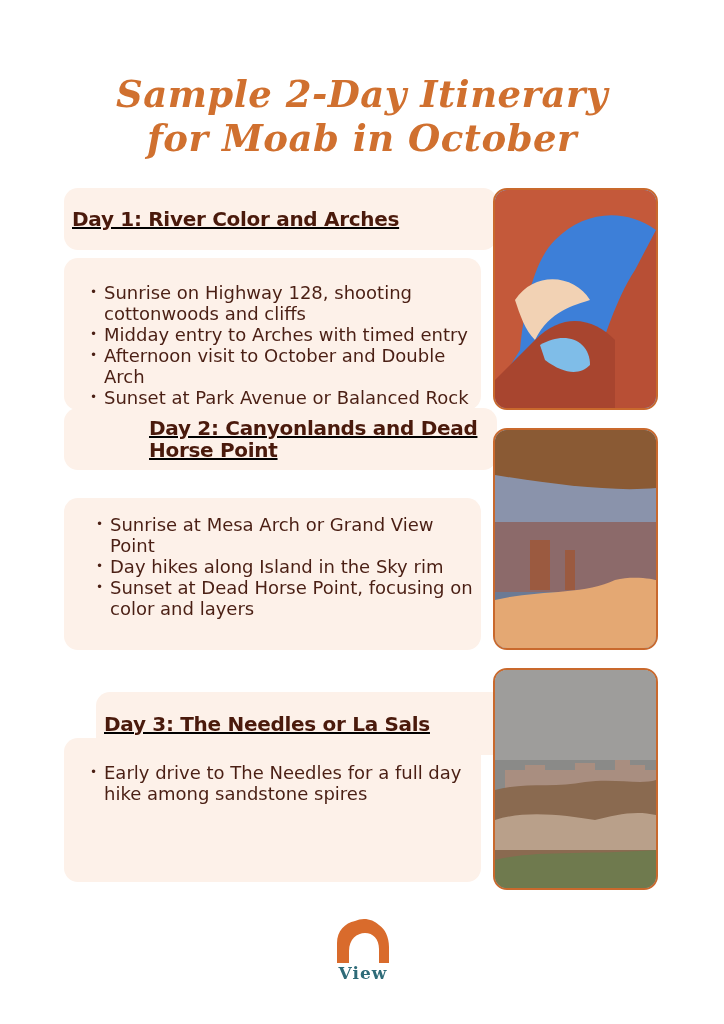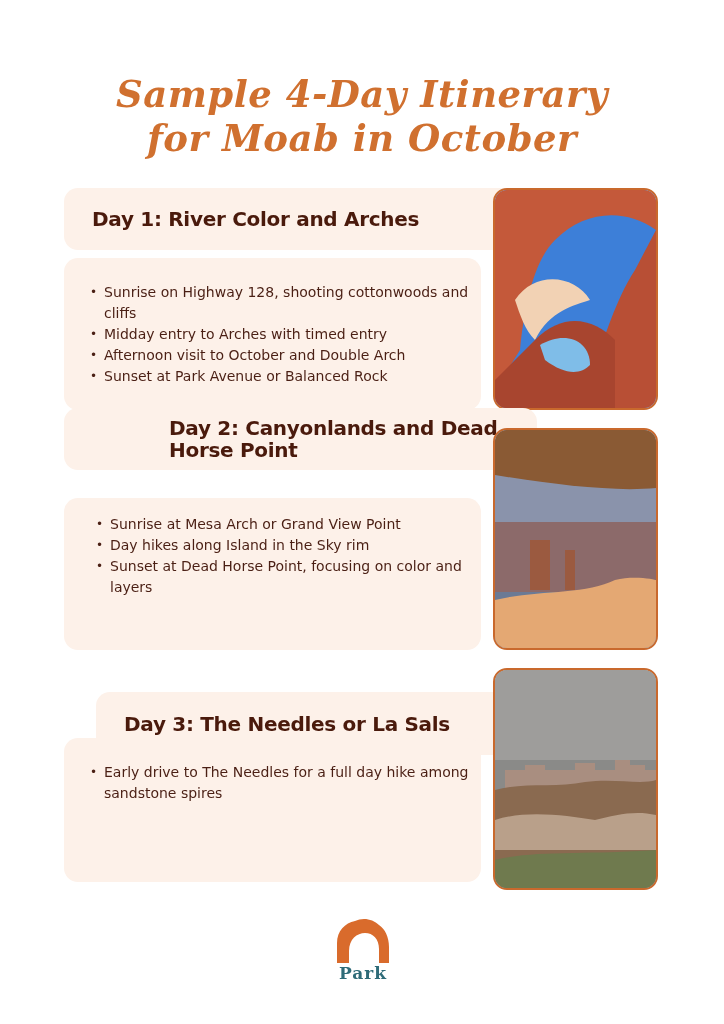--- a/index.html
+++ b/index.html
@@ -10,49 +10,49 @@
     .title {
       position: absolute; left: 0; top: 72px; width: 724px;
       text-align: center; color: #d0702f;
       font-family: "DejaVu Serif", serif; font-weight: bold; font-style: italic;
       font-size: 37px; line-height: 44px; letter-spacing: 0.5px;
     }
     .card {
       position: absolute; left: 64px; width: 417px;
       background: #fdf1e9; border-radius: 14px;
     }
-    .card-head { padding: 0 28px; display: flex; align-items: center; }
+    .card-head { padding: 0 8px; display: flex; align-items: center; text-decoration: underline; }
     .card-head h2 {
       margin: 0; color: #4a1a0c; font-size: 20px; line-height: 22px;
       font-weight: bold; font-family: "DejaVu Sans", sans-serif; letter-spacing: -0.3px;
     }
     .card-body ul {
       margin: 0; padding: 0 0 0 40px; list-style: none;
-      color: #4a1f14; font-size: 14px; line-height: 21px;
+      color: #4a1f14; font-size: 18px; line-height: 21px;
       font-family: "DejaVu Sans", sans-serif;
     }
     .card-body li { position: relative; }
     .card-body li::before {
       content: "•"; position: absolute; left: -14px; top: 0; font-size: 12px;
     }
     .photo {
       position: absolute; left: 493px; width: 165px; height: 222px;
       border: 2px solid #c9692d; border-radius: 14px; overflow: hidden; box-sizing: border-box;
     }
     .logo { position: absolute; left: 333px; top: 915px; width: 60px; height: 72px; }
     .logo-text {
       position: absolute; left: 0; top: 48px; width: 60px; text-align: center;
       color: #2e6b78; font-family: "DejaVu Serif", serif; font-size: 17px; font-weight: bold; letter-spacing: 1px;
     }
   </style>
 </head>
 <body>
 
 <div class="title">
-  <div>Sample 4-Day Itinerary</div>
+  <div>Sample 2-Day Itinerary</div>
   <div>for Moab in October</div>
 </div>
 
 <div class="card card-head" style="top:188px;height:62px;">
   <h2>Day 1:  River Color and Arches</h2>
 </div>
 <div class="card card-body" style="top:258px;height:152px;padding-top:24px;box-sizing:border-box;">
   <ul>
     <li>Sunrise on Highway 128, shooting cottonwoods and cliffs</li>
     <li>Midday entry to Arches with timed entry</li>
@@ -108,14 +108,14 @@
     <path d="M0 120 C30 112 60 118 90 112 C120 108 145 115 161 110 V218 H0 Z" fill="#8a6a50"></path>
     <path d="M0 150 C30 140 70 145 100 150 C120 145 140 140 161 145 V180 H0 Z" fill="#b9a08a"></path>
     <path d="M0 190 C40 180 90 185 161 180 V218 H0 Z" fill="#6f7a4e"></path>
   </svg>
 </div>
 
 <div class="logo">
   <svg width="60" height="50" viewBox="0 0 60 50">
     <path d="M4 48 V28 C4 16 12 8 22 6 C30 2 40 4 46 10 C52 14 56 22 56 32 V48 H46 V34 C46 24 40 18 32 18 C24 18 16 24 16 36 V48 Z" fill="#d96b2c"></path>
   </svg>
-  <div class="logo-text">Park</div>
+  <div class="logo-text">View</div>
 </div>
 
 </body></html>

